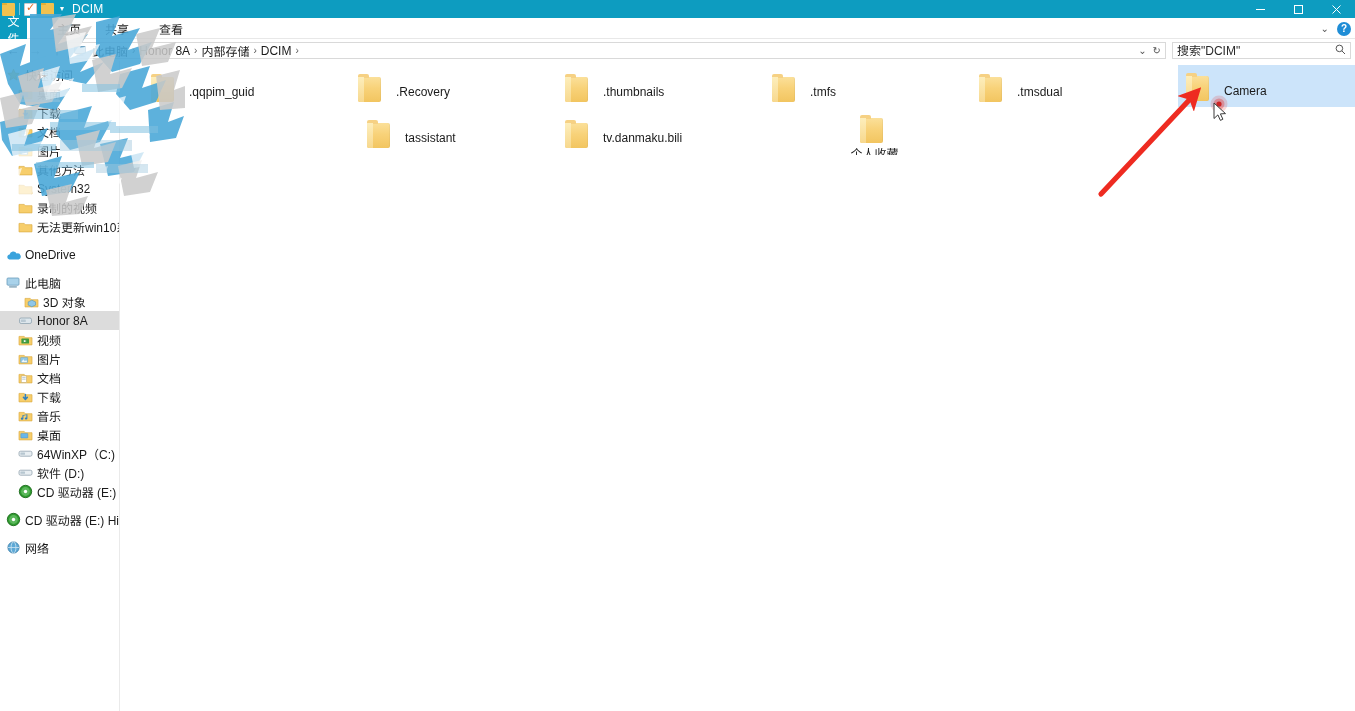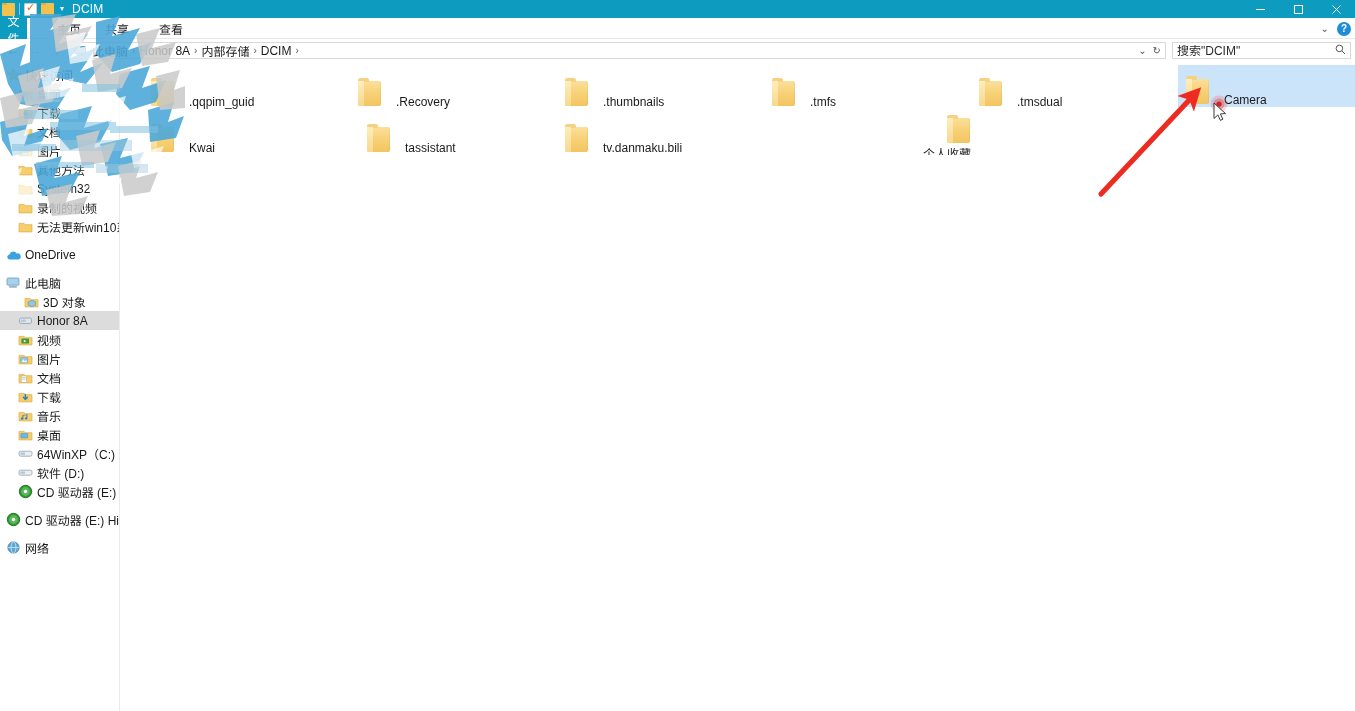--- a/index.html
+++ b/index.html
@@ -144,21 +144,21 @@
     width: 15px; height: 11px; background: transparent;
   }
 
   
   #content {
     position: absolute; left: 121px; top: 0; width: 1234px; height: 650px;
     background: #ffffff; overflow: hidden;
   }
   .tile {
     position: absolute; width: 207px; height: 44px;
-    display: flex; align-items: flex-end; padding-top: 3px;
+    display: flex; align-items: center; padding-top: 3px;
   }
   .tile.selected { background: #cce4fa; }
   .tile-ico {
     width: 26px; height: 32px; flex: 0 0 26px; margin-left: 6px; position: relative;
   }
   .tile-name {
     font-size: 12px; color: #1a1a1a; margin-left: 14px; margin-top: 7px;
     white-space: nowrap; overflow: hidden; line-height: 14px;
   }
   .big-folder {
@@ -478,26 +478,20 @@
             <div class="big-folder"></div>
           </div>
           <div class="tile-name">.tmsdual</div>
         </div>
         <div class="tile selected" style="left: 1057px; top: 4px; width: 196px; height: 42px;">
           <div class="tile-ico">
             <div class="big-folder"></div>
           </div>
           <div class="tile-name">Camera</div>
         </div>
-        <div class="tile" style="left: 22px; top: 50px;">
-          <div class="tile-ico">
-            <div class="big-folder"></div>
-          </div>
-          <div class="tile-name">Kwai</div>
-        </div>
         <div class="tile" style="left: 238px; top: 50px;">
           <div class="tile-ico">
             <div class="big-folder"></div>
           </div>
           <div class="tile-name">tassistant</div>
         </div>
         <div class="tile" style="left: 436px; top: 50px;">
           <div class="tile-ico">
             <div class="big-folder"></div>
           </div>

